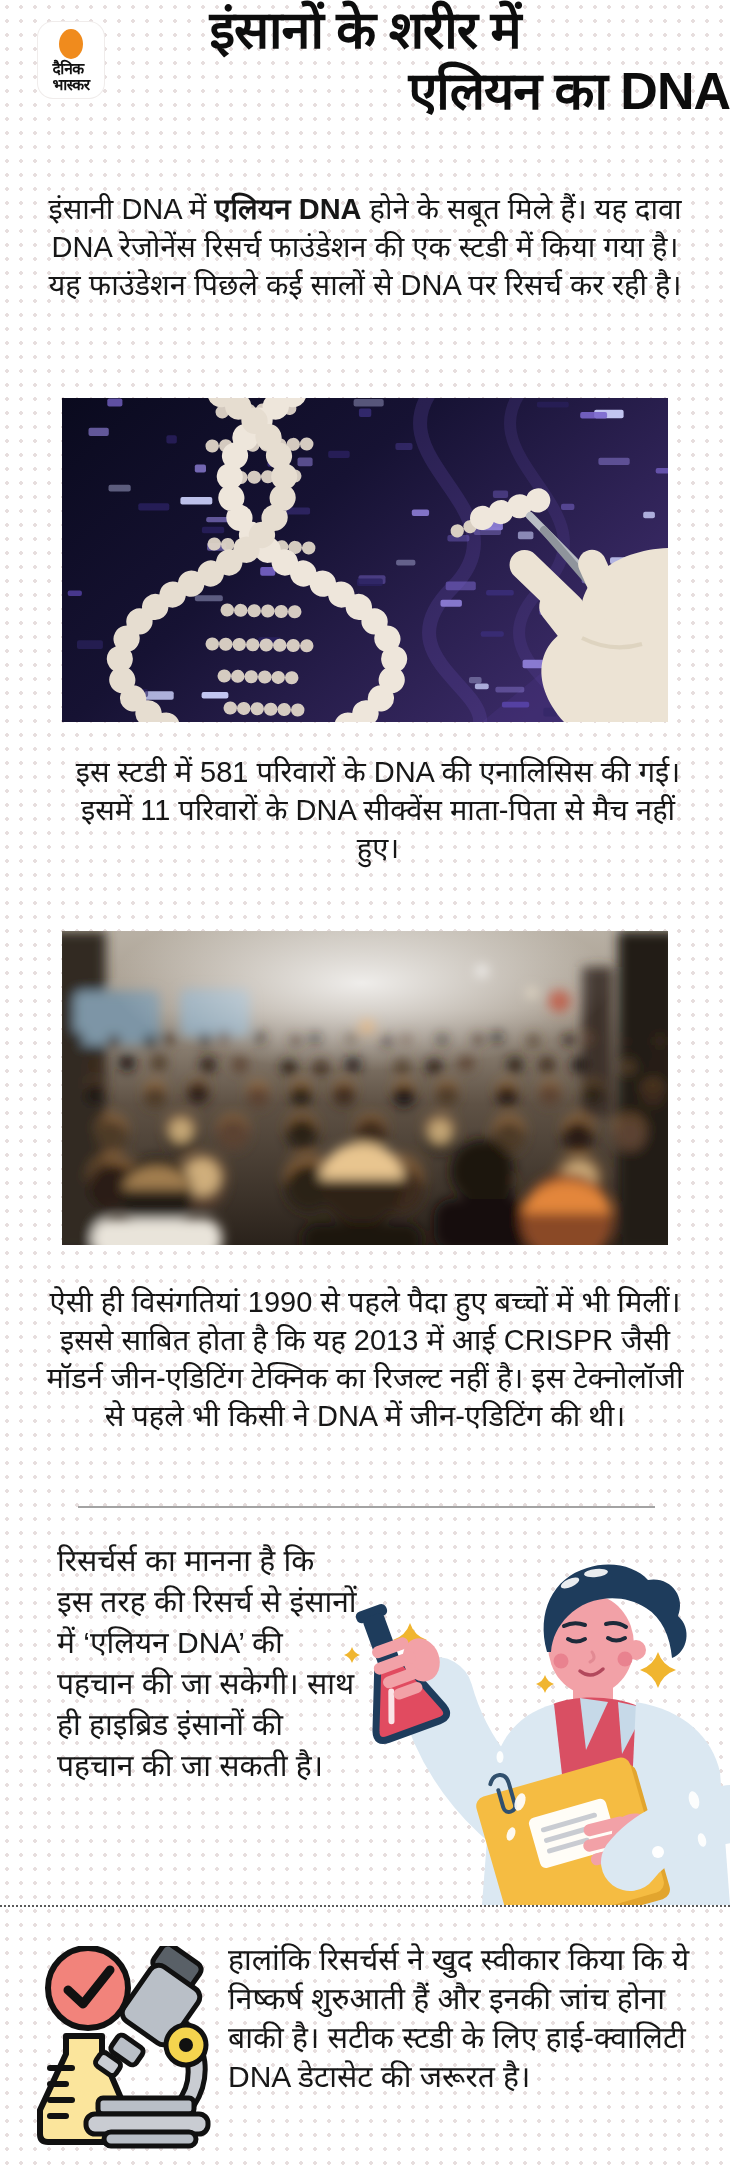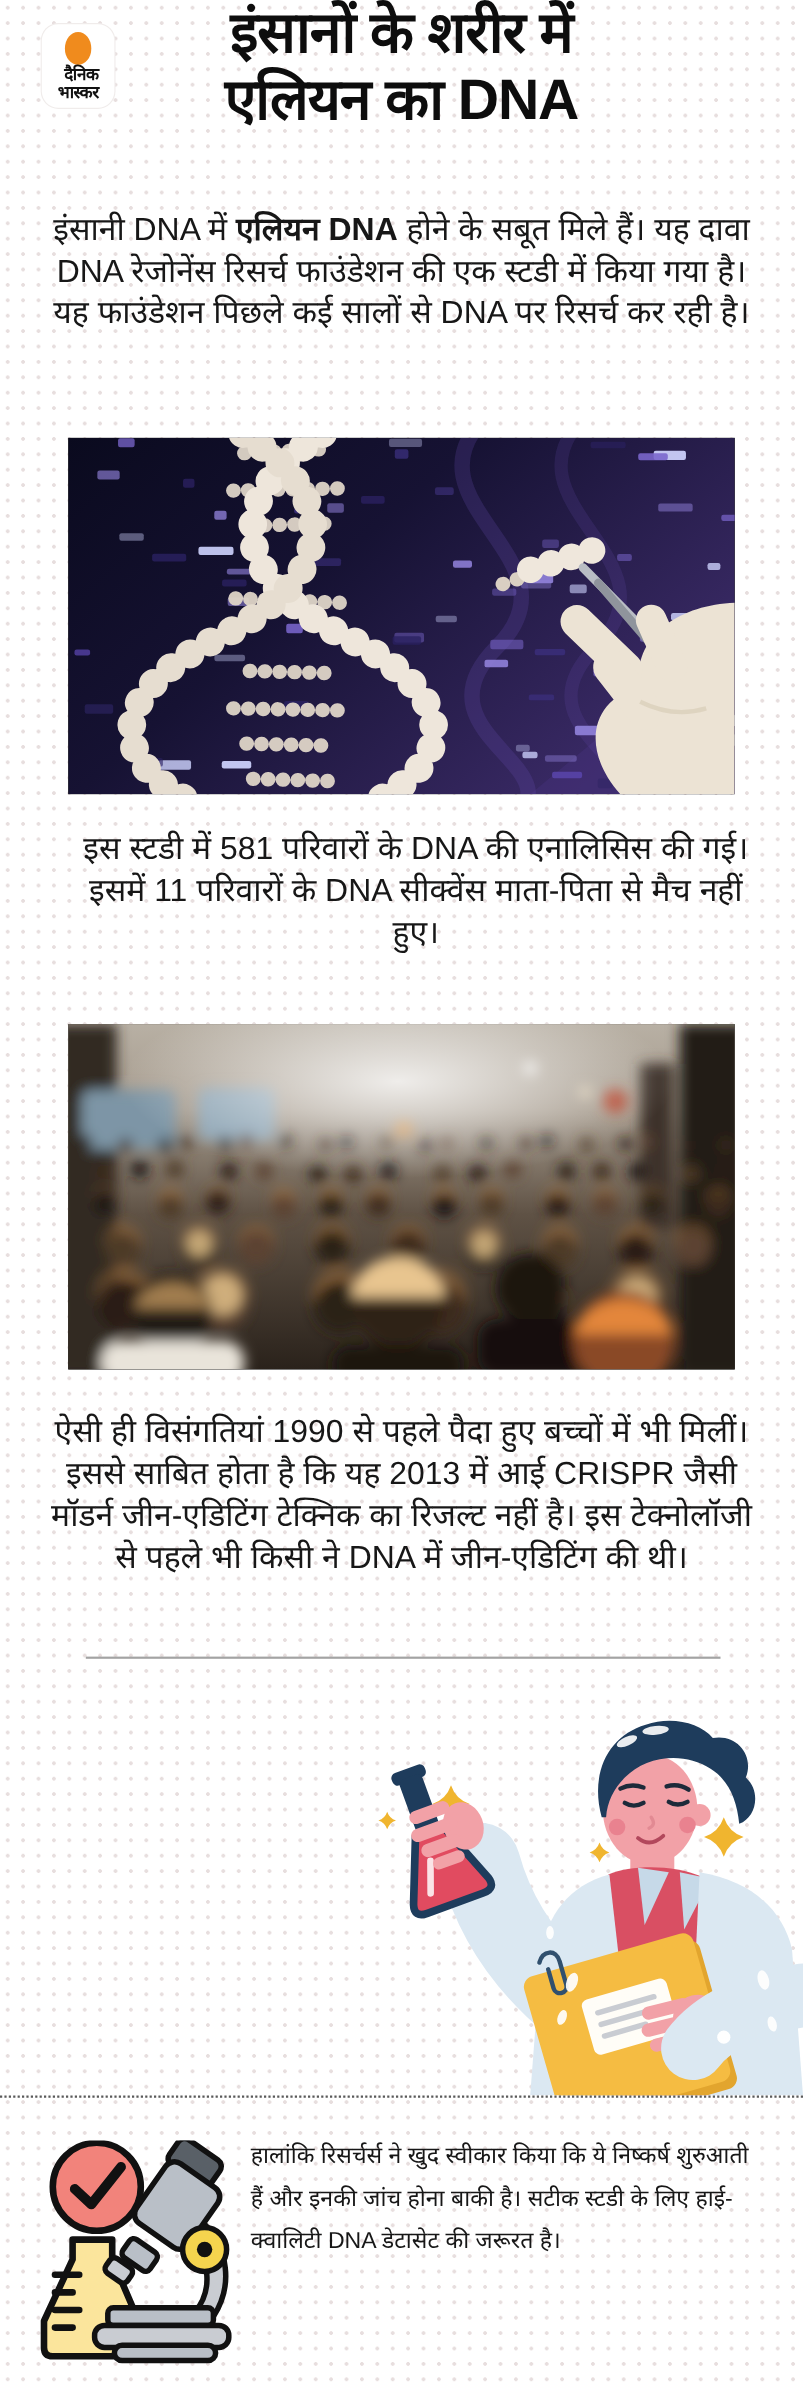--- a/index.html
+++ b/index.html
@@ -8,31 +8,31 @@
     font-family:"Liberation Sans","DejaVu Sans",sans-serif;color:var(--ink,#161616);
     background-color:#fff;
     background-image:radial-gradient(circle,var(--dot,#e7dede) 1.6px,transparent 1.9px);
     background-size:14px 14px;
   }
   .abs{position:absolute;}
   
   .logo{left:38px;top:22px;width:66px;height:76px;background:#fff;border-radius:15px;
         box-shadow:0 0 0 1px #f0eceb;display:flex;flex-direction:column;align-items:center;justify-content:flex-start;}
   .logo-sun{width:24px;height:30px;border-radius:50%;background:var(--accent-orange,#f08b1d);margin-top:7px;}
-  .logo-text{font-weight:bold;font-size:15.5px;line-height:1.02;text-align:right;color:#111;letter-spacing:-0.5px;margin-top:2px;}
+  .logo-text{font-weight:bold;font-size:15.5px;line-height:1.02;text-align:left;color:#111;letter-spacing:-0.5px;margin-top:2px;}
   
   .title{left:0;right:0;top:0;text-align:center;font-weight:700;font-size:52px;line-height:61px;color:#0d0d0d;letter-spacing:-1px;}
   
   .para{font-size:29px;line-height:38px;color:#171717;}
   .center{text-align:center;}
   .p-intro{left:35px;width:660px;top:190px;}
   .p-study{left:45px;width:640px;top:740px;}
   .p-crispr{left:35px;width:660px;top:1283px;}
   .p-researchers{left:57px;width:300px;top:1540px;font-size:30px;line-height:41px;text-align:left;}
-  .p-conclusion{left:228px;width:468px;top:1940px;font-size:21px;line-height:39px;text-align:left;}
+  .p-conclusion{left:228px;width:468px;top:1940px;font-size:30px;line-height:39px;text-align:left;}
   .para b{font-weight:bold;text-align:center;}
   
   .photo{overflow:hidden;background:#111;}
   .photo svg{display:block;}
   .ph-dna{left:62px;top:398px;width:606px;height:324px;}
   .ph-crowd{left:62px;top:931px;width:606px;height:314px;}
   
   .divider{left:78px;top:1506px;width:577px;height:2px;background:var(--divider,#a3a3a3);}
   .section-rule{left:0;top:1905px;width:730px;height:0;border-top:2px dotted #5a5a5a;}
   
@@ -47,21 +47,21 @@
   <div class="abs logo">
     <div class="logo-sun"></div>
     <div class="logo-text">
       <div>दैनिक</div>
       <div>भास्कर</div>
     </div>
   </div>
 
   <h1 class="abs title" style="margin:0;">
     <span style="display:block;">इंसानों के शरीर में</span>
-    <span style="display:block;">एलियन का DNA</span>
+    <span style="display:block;text-align:right;">एलियन का DNA</span>
   </h1>
 
   <p class="abs para center p-intro" style="margin:0;">
     <span>इंसानी DNA में </span><b>एलियन DNA</b><span> होने के सबूत मिले हैं। यह दावा DNA रेजोनेंस रिसर्च फाउंडेशन की एक स्टडी में किया गया है। यह फाउंडेशन पिछले कई सालों से DNA पर रिसर्च कर रही है।</span>
   </p>
 
   <figure class="abs photo ph-dna" style="margin:0;">
     <svg width="606" height="324" viewBox="0 0 606 324">
       <defs>
         <linearGradient id="dnabg" x1="0" y1="0" x2="1" y2="0.6">
@@ -310,20 +310,21 @@
         </g>
       </g>
       <ellipse cx="300" cy="52" rx="250" ry="88" fill="url(#haze)" opacity="0.85"></ellipse>
     </svg>
   </figure>
 
   <p class="abs para center p-crispr" style="margin:0;">ऐसी ही विसंगतियां 1990 से पहले पैदा हुए बच्चों में भी मिलीं। इससे साबित होता है कि यह 2013 में आई CRISPR जैसी मॉडर्न जीन-एडिटिंग टेक्निक का रिजल्ट नहीं है। इस टेक्नोलॉजी से पहले भी किसी ने DNA में जीन-एडिटिंग की थी।</p>
 
   <div class="abs divider"></div>
 
+  <p class="abs para p-researchers" style="margin:0;">रिसर्चर्स का मानना है कि इस तरह की रिसर्च से इंसानों में ‘एलियन DNA’ की पहचान की जा सकेगी। साथ ही हाइब्रिड इंसानों की पहचान की जा सकती है।</p>
 
   <div class="abs scientist">
     <svg width="390" height="353" viewBox="0 0 390 353">
       <g fill="var(--sparkle-yellow)">
         <path d="M0,-10 Q2.5,-2.5 10,0 Q2.5,2.5 0,10 Q-2.5,2.5 -10,0 Q-2.5,-2.5 0,-10Z" transform="translate(70,88) scale(1.7)"></path>
         <path d="M0,-10 Q2.5,-2.5 10,0 Q2.5,2.5 0,10 Q-2.5,2.5 -10,0 Q-2.5,-2.5 0,-10Z" transform="translate(12,103) scale(0.8)"></path>
         <path d="M0,-10 Q2.5,-2.5 10,0 Q2.5,2.5 0,10 Q-2.5,2.5 -10,0 Q-2.5,-2.5 0,-10Z" transform="translate(205,132) scale(0.9)"></path>
         <path d="M0,-10 Q2.5,-2.5 10,0 Q2.5,2.5 0,10 Q-2.5,2.5 -10,0 Q-2.5,-2.5 0,-10Z" transform="translate(318,118) scale(1.8)"></path>
         <path d="M0,-10 Q2.5,-2.5 10,0 Q2.5,2.5 0,10 Q-2.5,2.5 -10,0 Q-2.5,-2.5 0,-10Z" transform="translate(172,300) scale(1.0)"></path>
       </g>

